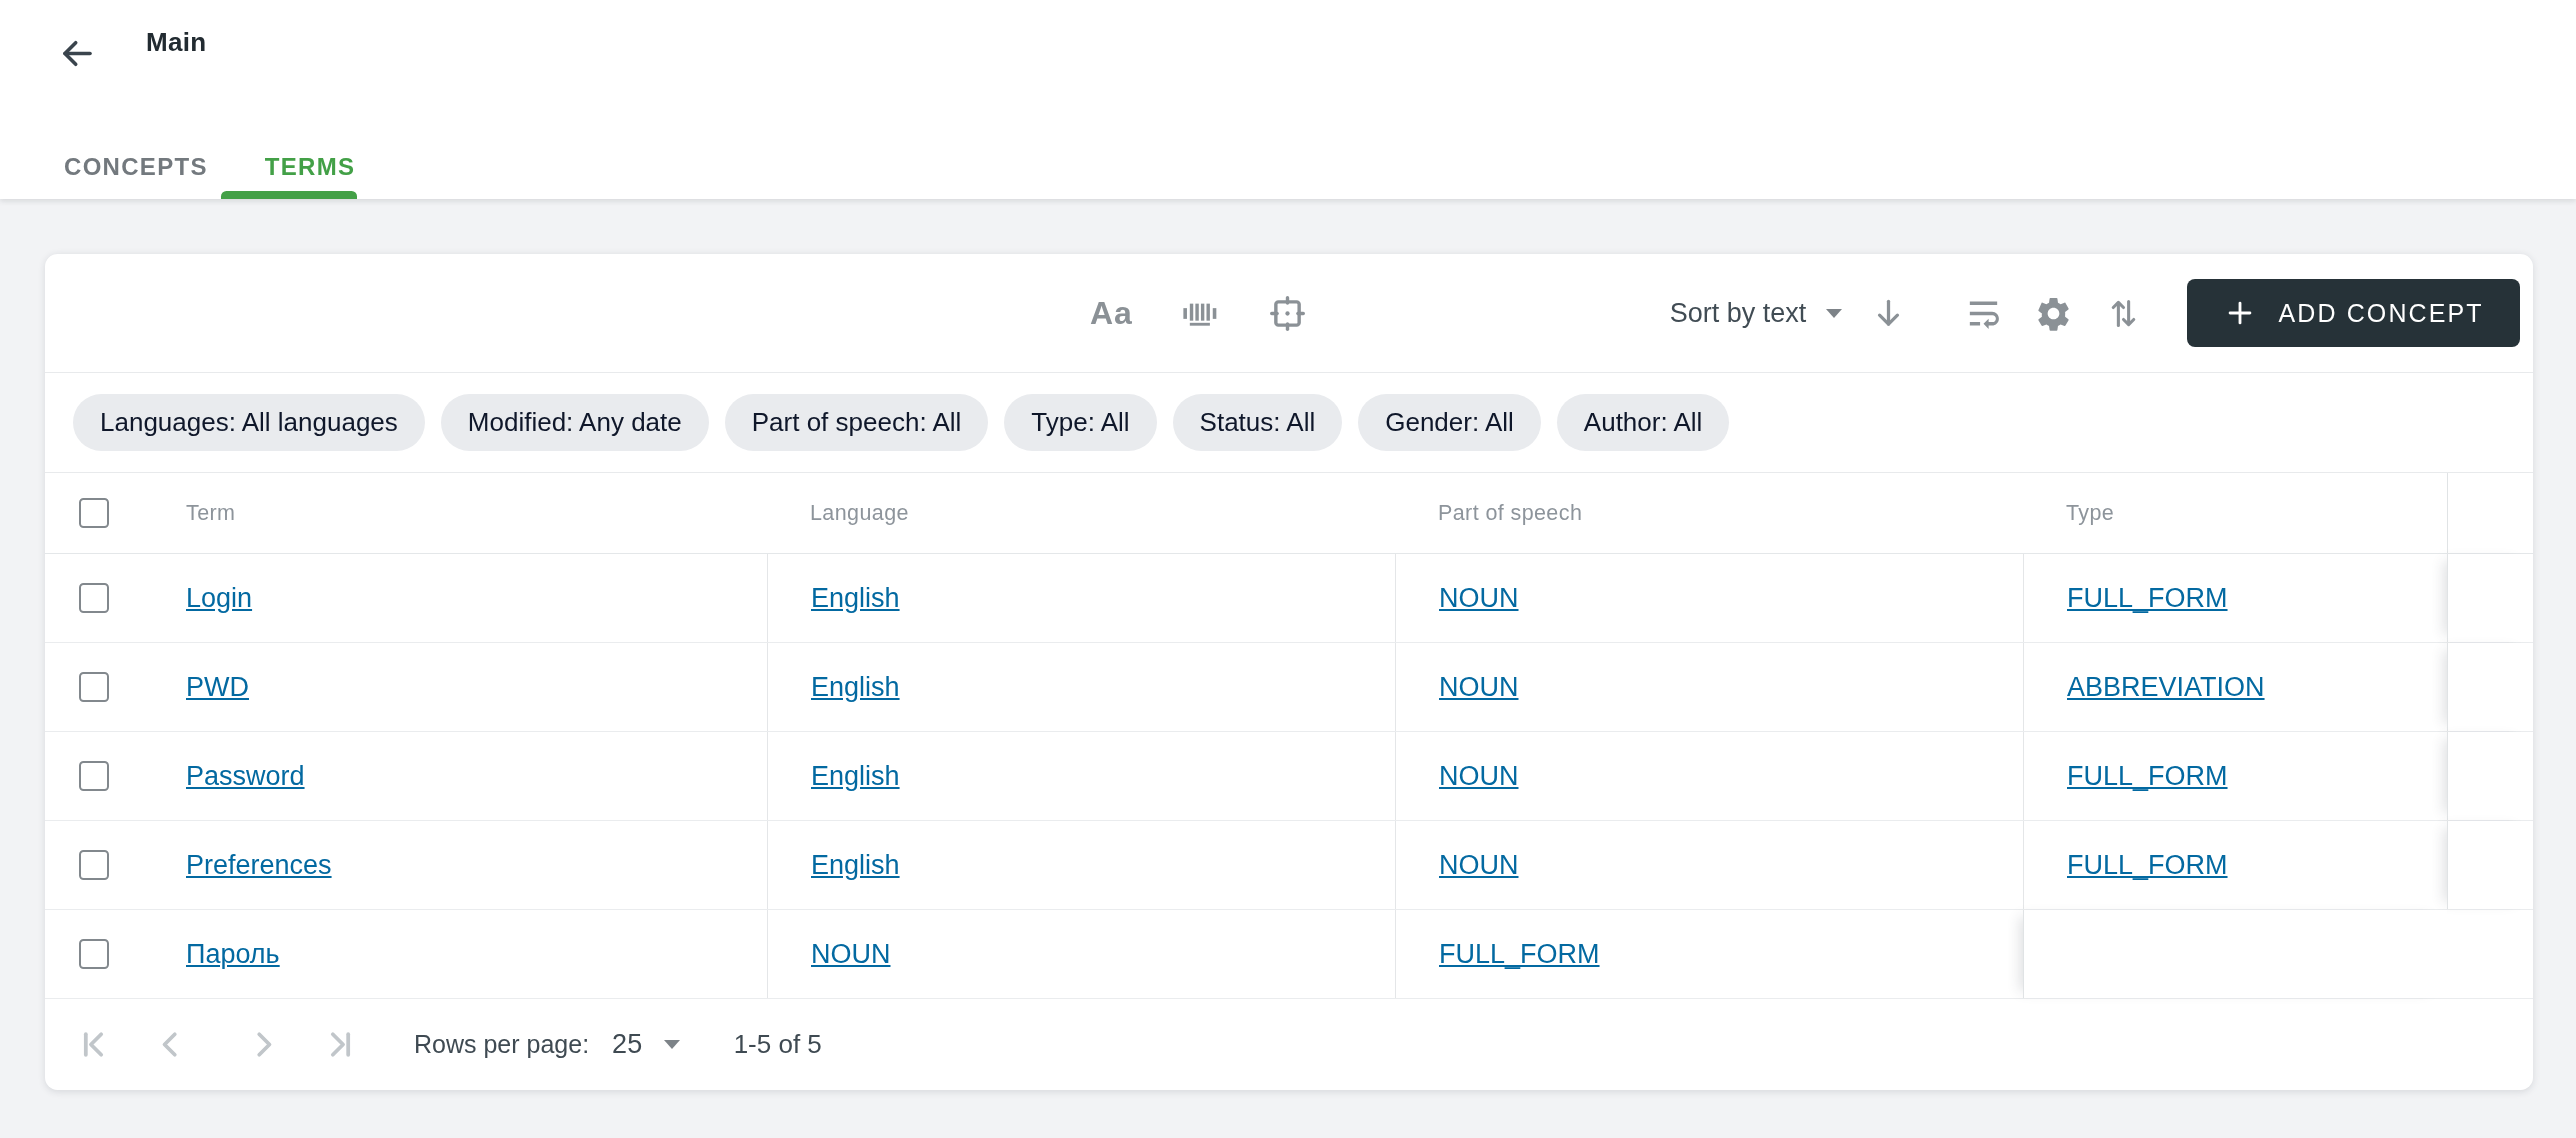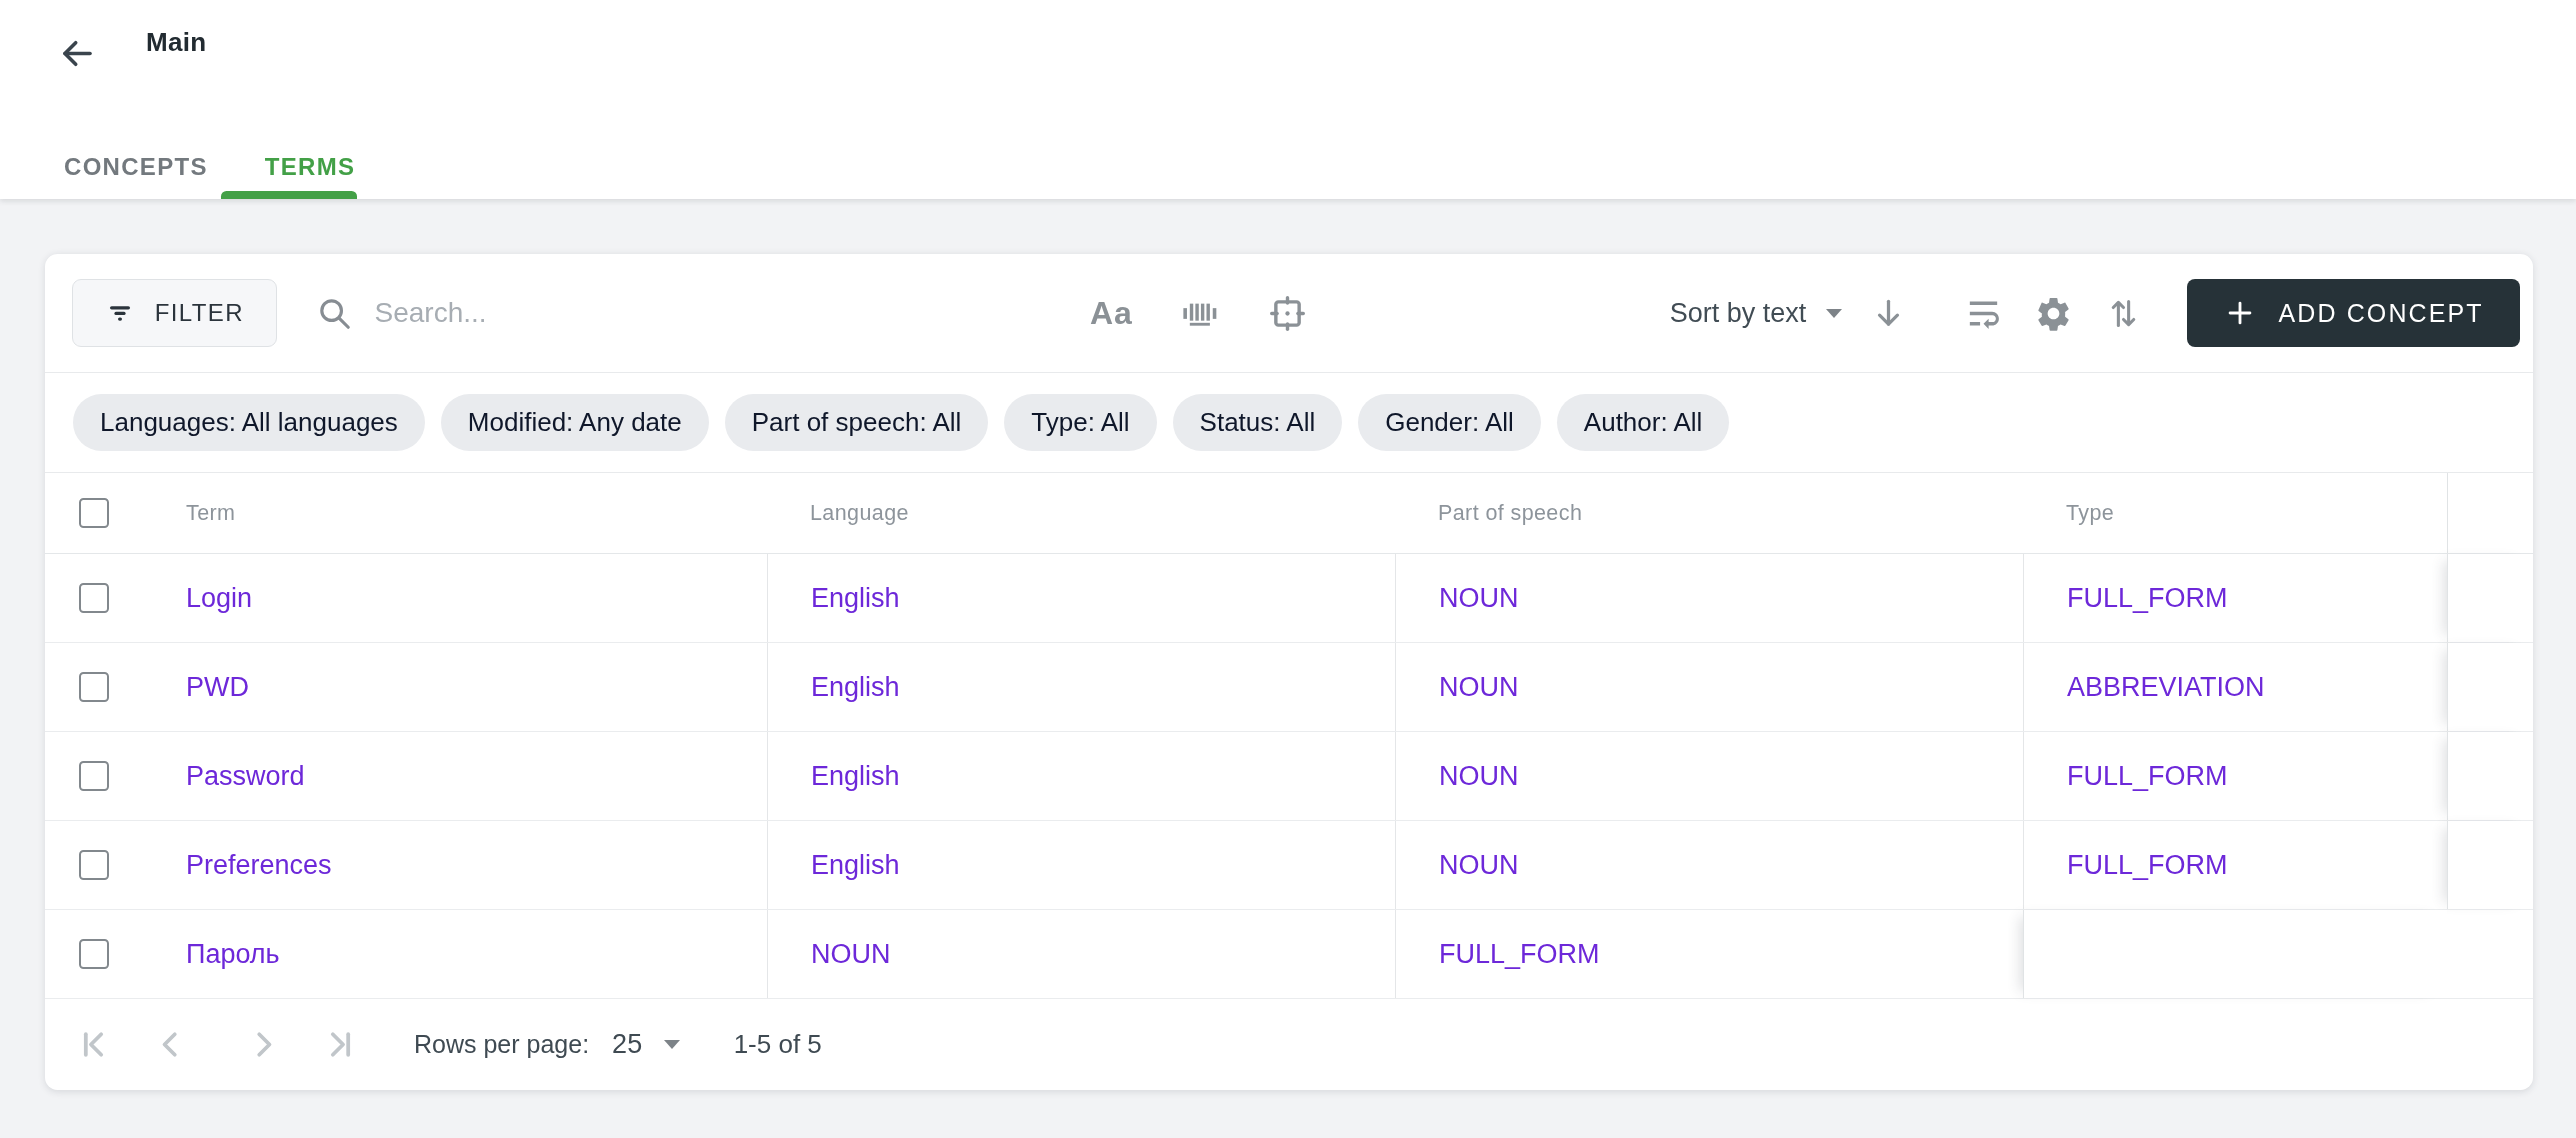--- a/index.html
+++ b/index.html
@@ -48,21 +48,21 @@
   
   .chips { height:100px; border-bottom:0.9px solid #e8eaec; display:flex; align-items:center; padding-left:28px; gap:16px; }
   .chip { height:57px; display:flex; align-items:center; padding:0 27px; background:#e9ebee; border-radius:29.5px;
           font-size:26px; color:#0f172a; cursor:pointer; white-space:nowrap; }
 
   
   .tgrid { display:grid; grid-template-columns:98px 624px 628px 628px 424px 1fr; }
   .thead { height:81px; border-bottom:0.9px solid #e4e7e9; }
   .thead .hcell { display:flex; align-items:center; padding-left:43px; font-size:21.5px; color:#8d949b; letter-spacing:0.4px; }
   .trow { height:89px; border-bottom:0.9px solid #eaecee; }
-  .trow .cell { display:flex; align-items:center; padding-left:43px; font-size:27px; color:#6d28d9; }
+  .trow .cell { display:flex; align-items:center; padding-left:43px; font-size:27px; color:#0369a1;text-decoration:underline; }
   .cb-cell { display:flex; align-items:center; justify-content:center; padding-left:0 !important; }
   .vline { border-left:0.9px solid #e4e6e8; }
   .tailcell { border-left:0.9px solid #e0e3e5; padding-left:0 !important; background:#ffffff;
               box-shadow:-10.7px 0 12.5px -7.2px rgba(40,50,60,.15); }
   .thead .tailcell { box-shadow:none; }
   .checkbox { width:30px; height:30px; border:2.7px solid #82888d; border-radius:4.5px; background:#ffffff; cursor:pointer; }
 
   
   .pagination { height:90px; display:flex; align-items:center; padding-left:27px; }
   .pg-nav { display:flex; align-items:center; gap:34px; }
@@ -90,41 +90,20 @@
     <div class="tab">CONCEPTS</div>
     <div class="tab active">TERMS</div>
   </div>
   <div class="tab-indicator"></div>
 </div>
 
 <div class="content">
   <div class="card">
 
     <div class="toolbar">
-      <div class="tb-left">
-        <div class="filter-btn">
-          <span style="display:flex;">
-            <svg width="30" height="30" viewBox="0 0 24 24" fill="#2b343c">
-              <rect x="4" y="6.5" width="16" height="2.6" rx="1.3"></rect>
-              <rect x="7.5" y="11" width="9" height="2.6" rx="1.3"></rect>
-              <rect x="10.4" y="15.5" width="3.2" height="2.6" rx="1.3"></rect>
-            </svg>
-          </span>
-          <span>FILTER</span>
-        </div>
-        <div class="search-wrap">
-          <span style="display:flex;">
-            <svg width="38" height="38" viewBox="0 0 24 24" fill="none" stroke="#878d93" stroke-width="2" stroke-linecap="round">
-              <circle cx="10.5" cy="10.5" r="6.2"></circle>
-                <path d="M15.2 15.2L21 21"></path>
-            </svg>
-          </span>
-          <input class="search-input" type="text" placeholder="Search..." style="">
-        </div>
-      </div>
 
       <div class="tb-mid">
         <div class="icon-btn">
           <span class="match-case">Aa</span>
         </div>
         <div class="icon-btn">
           <span style="display:flex;">
             <svg width="43" height="43" viewBox="0 0 24 24" fill="#8b9196">
               <rect x="3" y="9" width="2" height="6"></rect>
               <rect x="6.6" y="6.5" width="1.9" height="9.5"></rect>

